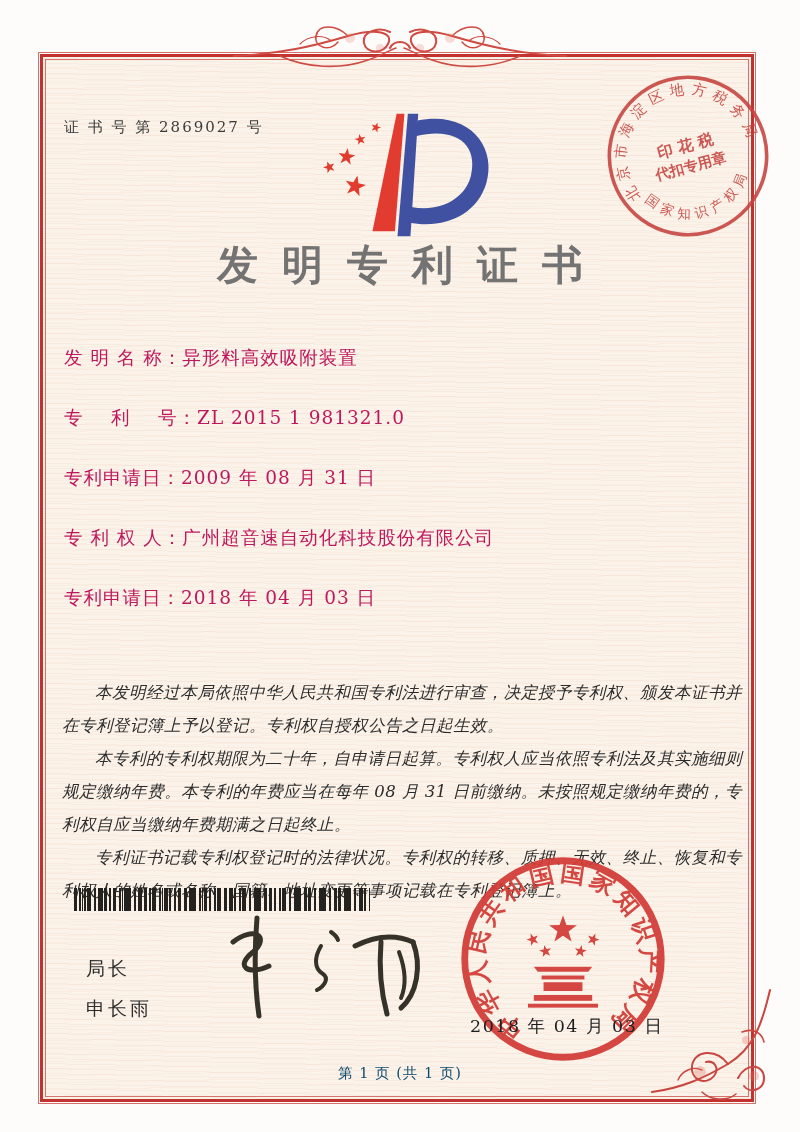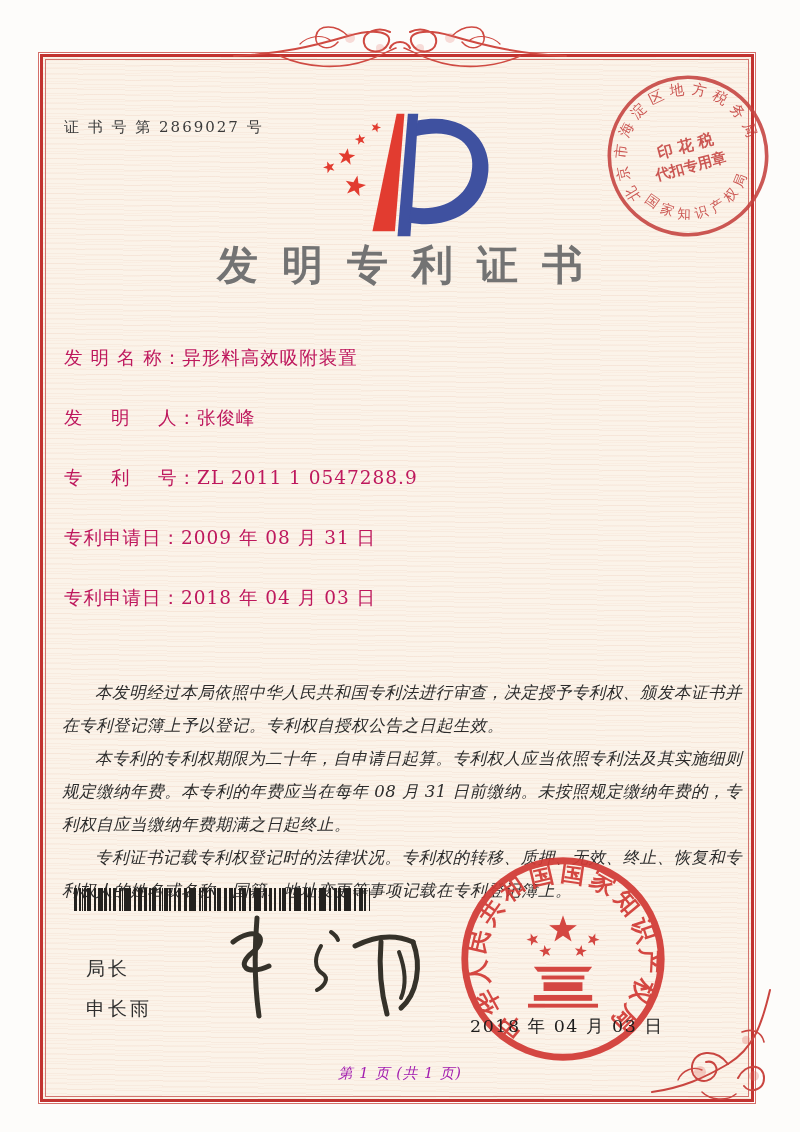--- a/index.html
+++ b/index.html
@@ -61,21 +61,21 @@
   .signature{position:absolute;left:195px;top:912px;}
   
   .office-seal{position:absolute;left:456px;top:852px;opacity:.93;}
   .seal-date{
     position:absolute;left:470px;top:1014px;font-size:17.5px;color:#1d1d1d;
     letter-spacing:1.5px;white-space:pre;z-index:5;
   }
   
   .page-footer{
     position:absolute;left:0;top:1064px;width:100%;text-align:center;
-    font-size:14.5px;color:#a21caf;letter-spacing:1px;font-style:italic;
+    font-size:14.5px;color:#0c4a6e;letter-spacing:1px;
   }
   svg text{font-family:"DejaVu Serif","Liberation Serif",serif;}
 </style>
 </head>
 <body>
 
 <div class="frame"></div>
 
 <svg class="ornament-top" width="340" height="76" viewBox="0 0 340 76">
   <g stroke="#cf4a42" fill="none" stroke-width="2" stroke-linecap="round">
@@ -147,27 +147,27 @@
   </g>
 </svg>
 
 <div class="doc-title">发明专利证书</div>
 
 <div class="fields">
   <div class="field-row">
     <span class="field-label">发 明 名 称：</span><span class="field-value">异形料高效吸附装置</span>
   </div>
   <div class="field-row">
-    <span class="field-label">发    明    人：</span><span class="field-value">张俊峰</span>
-  </div>
-  <div class="field-row">
-    <span class="field-label">专    利    号：</span><span class="field-value">ZL 2011 1 0547288.9</span>
+    <span class="field-label">专    利    号：</span><span class="field-value">ZL 2015 1 981321.0</span>
   </div>
   <div class="field-row">
     <span class="field-label">专利申请日：</span><span class="field-value">2009 年 08 月 31 日</span>
+  </div>
+  <div class="field-row">
+    <span class="field-label">专 利 权 人：</span><span class="field-value">广州超音速自动化科技股份有限公司</span>
   </div>
   <div class="field-row">
     <span class="field-label">专利申请日：</span><span class="field-value">2018 年 04 月 03 日</span>
   </div>
 </div>
 
 <div class="body-text">
   <p>本发明经过本局依照中华人民共和国专利法进行审查，决定授予专利权、颁发本证书并在专利登记簿上予以登记。专利权自授权公告之日起生效。</p>
   <p>本专利的专利权期限为二十年，自申请日起算。专利权人应当依照专利法及其实施细则规定缴纳年费。本专利的年费应当在每年 08 月 31 日前缴纳。未按照规定缴纳年费的，专利权自应当缴纳年费期满之日起终止。</p>
   <p>专利证书记载专利权登记时的法律状况。专利权的转移、质押、无效、终止、恢复和专利权人的姓名或名称、国籍、地址变更等事项记载在专利登记簿上。</p>

